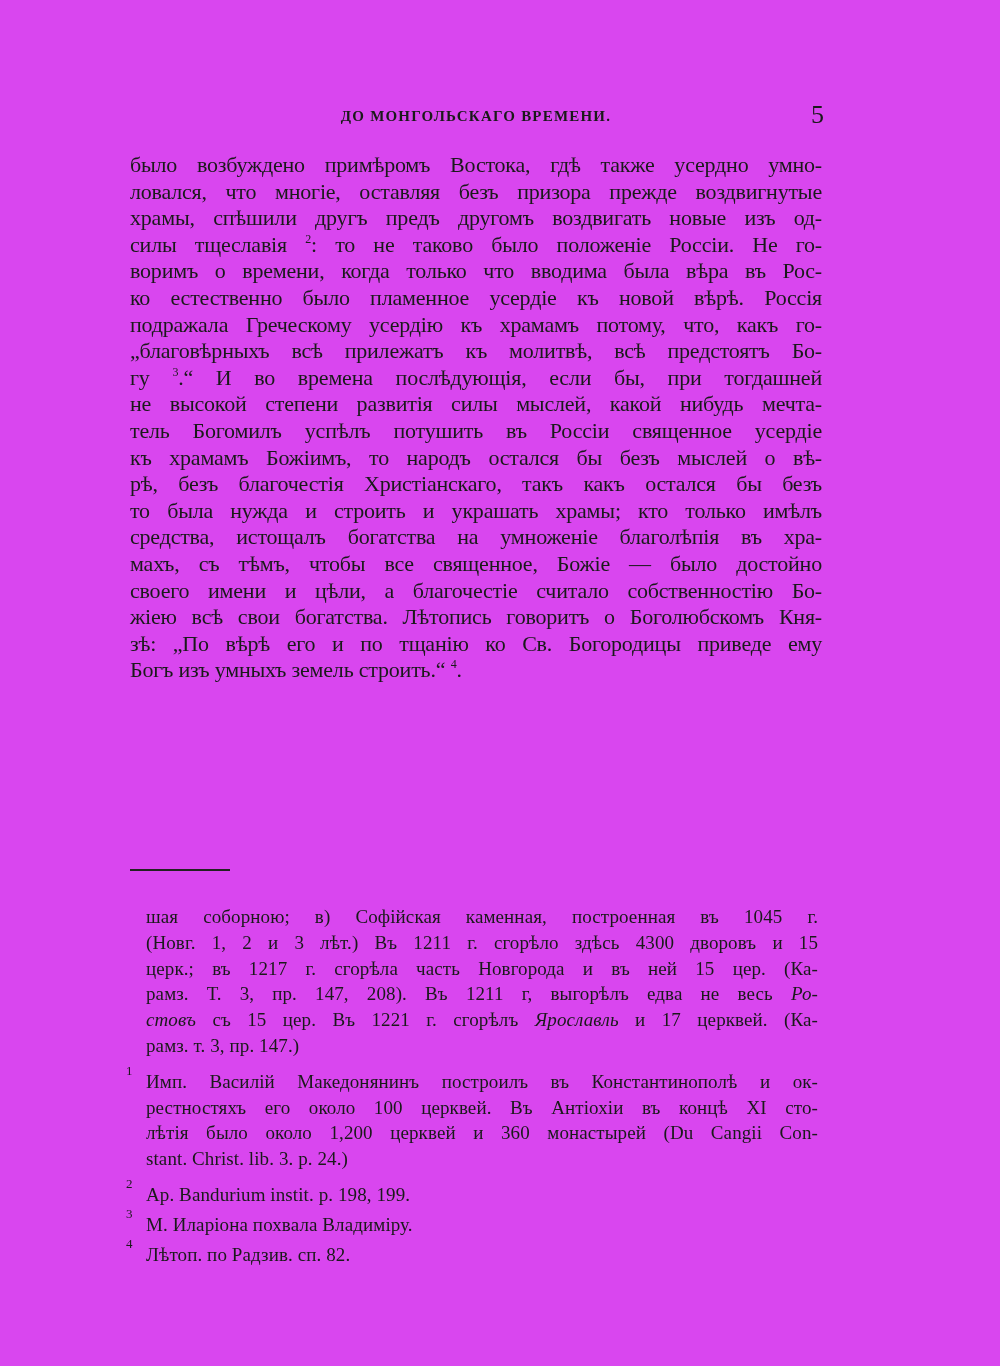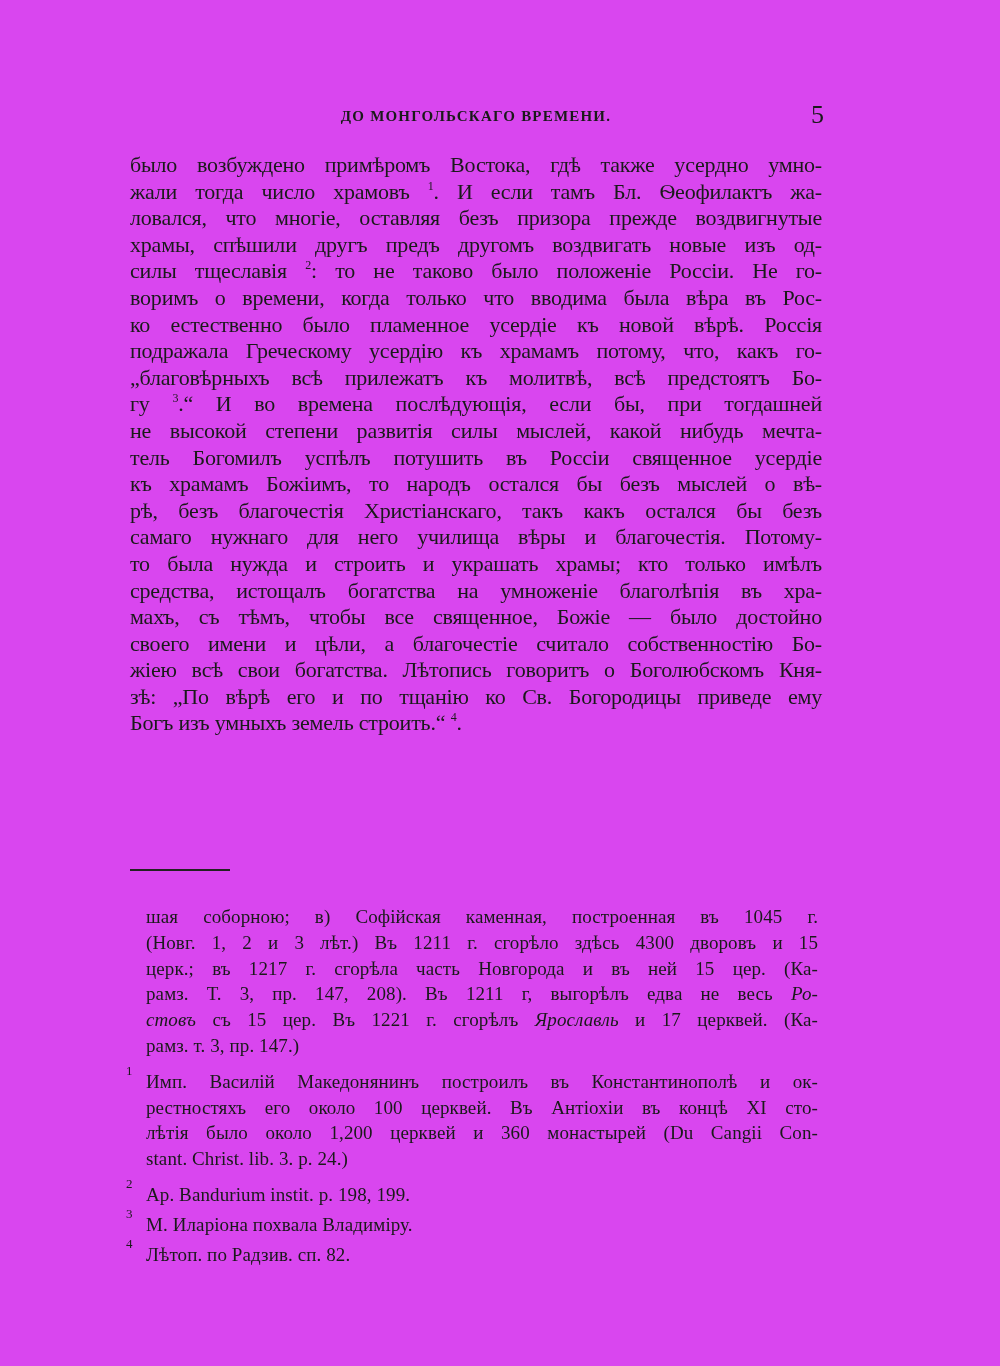--- a/index.html
+++ b/index.html
@@ -34,34 +34,32 @@
 
 <div class="page">
 
   <div class="running-head">
     <div class="running-title">ДО МОНГОЛЬСКАГО ВРЕМЕНИ.</div>
     <div class="page-number">5</div>
   </div>
 
   <div class="body-text">
     <span class="line">было возбуждено примѣромъ Востока, гдѣ также усердно умно-</span>
-    <span class="line"><span>жали тогда число храмовъ</span> <sup>1</sup><span>. И если тамъ Бл. Ѳеофилактъ жа-</span></span>
     <span class="line">ловался, что многіе, оставляя безъ призора прежде воздвигнутые</span>
     <span class="line">храмы, спѣшили другъ предъ другомъ воздвигать новые изъ од-</span>
     <span class="line"><span>силы тщеславія</span> <sup>2</sup><span>: то не таково было положеніе Россіи. Не го-</span></span>
     <span class="line">воримъ о времени, когда только что вводима была вѣра въ Рос-</span>
     <span class="line">ко естественно было пламенное усердіе къ новой вѣрѣ. Россія</span>
     <span class="line">подражала Греческому усердію къ храмамъ потому, что, какъ го-</span>
     <span class="line">„благовѣрныхъ всѣ прилежатъ къ молитвѣ, всѣ предстоятъ Бо-</span>
     <span class="line"><span>гу</span> <sup>3</sup><span>.“ И во времена послѣдующія, если бы, при тогдашней</span></span>
     <span class="line">не высокой степени развитія силы мыслей, какой нибудь мечта-</span>
     <span class="line">тель Богомилъ успѣлъ потушить въ Россіи священное усердіе</span>
     <span class="line">къ храмамъ Божіимъ, то народъ остался бы безъ мыслей о вѣ-</span>
     <span class="line">рѣ, безъ благочестія Христіанскаго, такъ какъ остался бы безъ</span>
-    <span class="line">самаго нужнаго для него училища вѣры и благочестія. Потому-</span>
     <span class="line">то была нужда и строить и украшать храмы; кто только имѣлъ</span>
     <span class="line">средства, истощалъ богатства на умноженіе благолѣпія въ хра-</span>
     <span class="line">махъ, съ тѣмъ, чтобы все священное, Божіе — было достойно</span>
     <span class="line">своего имени и цѣли, а благочестіе считало собственностію Бо-</span>
     <span class="line">жіею всѣ свои богатства. Лѣтопись говоритъ о Боголюбскомъ Кня-</span>
     <span class="line">зѣ: „По вѣрѣ его и по тщанію ко Св. Богородицы приведе ему</span>
     <span class="line last"><span>Богъ изъ умныхъ земель строить.“</span> <sup>4</sup><span>.</span></span>
   </div>
 
   <div class="footnote-rule"></div>

